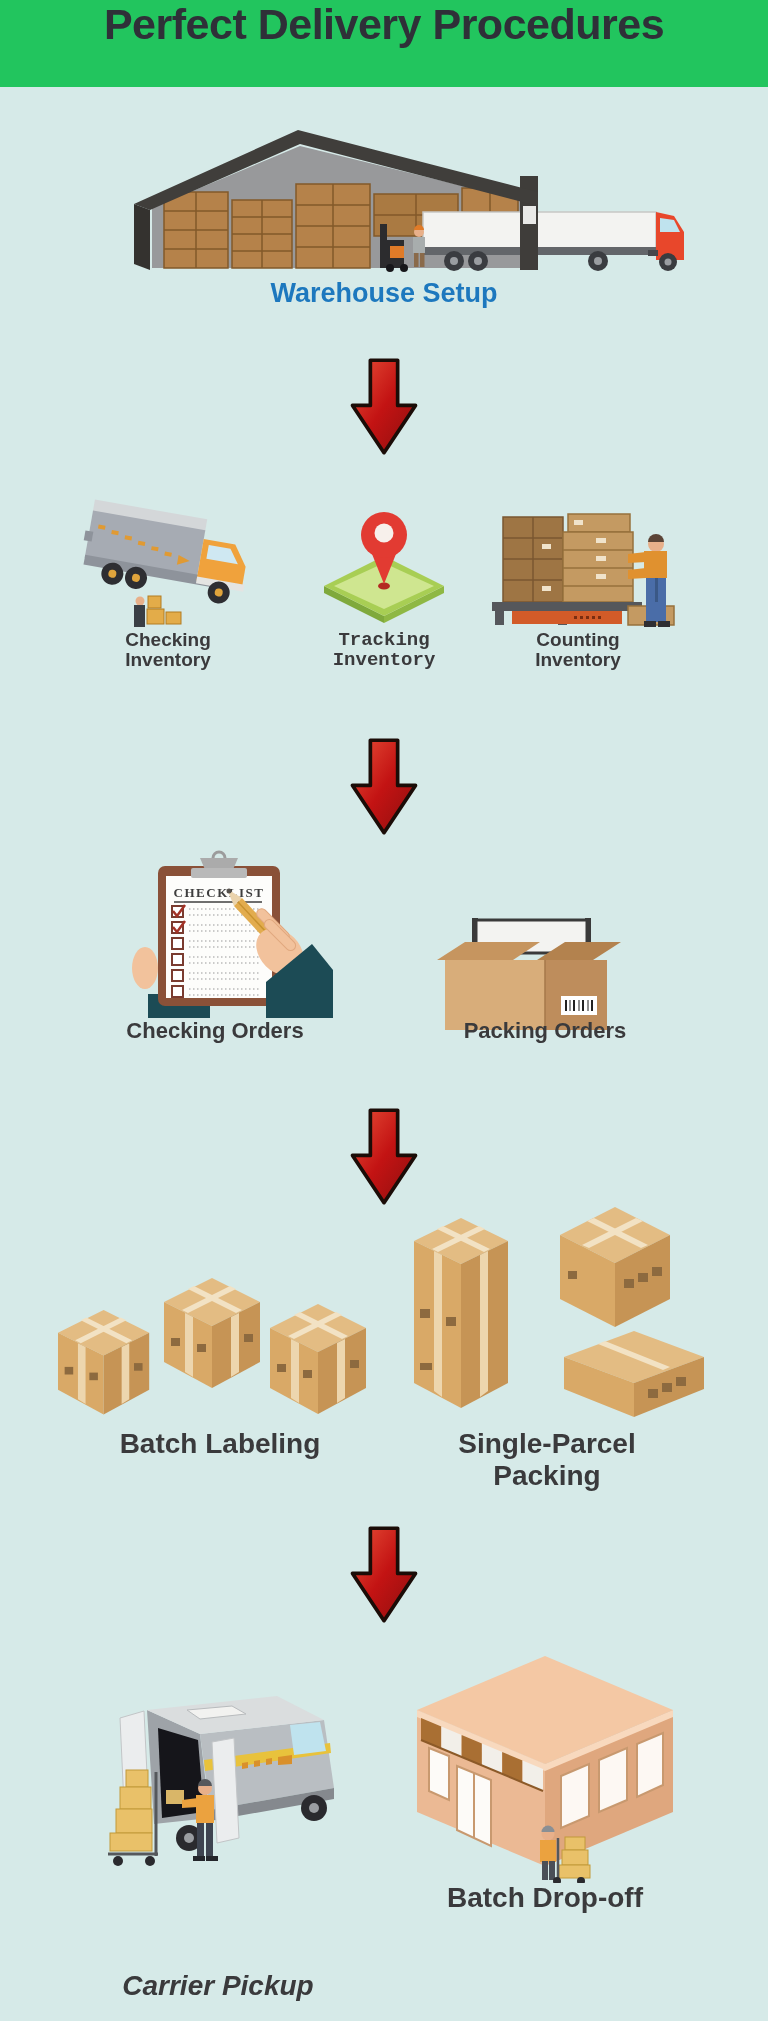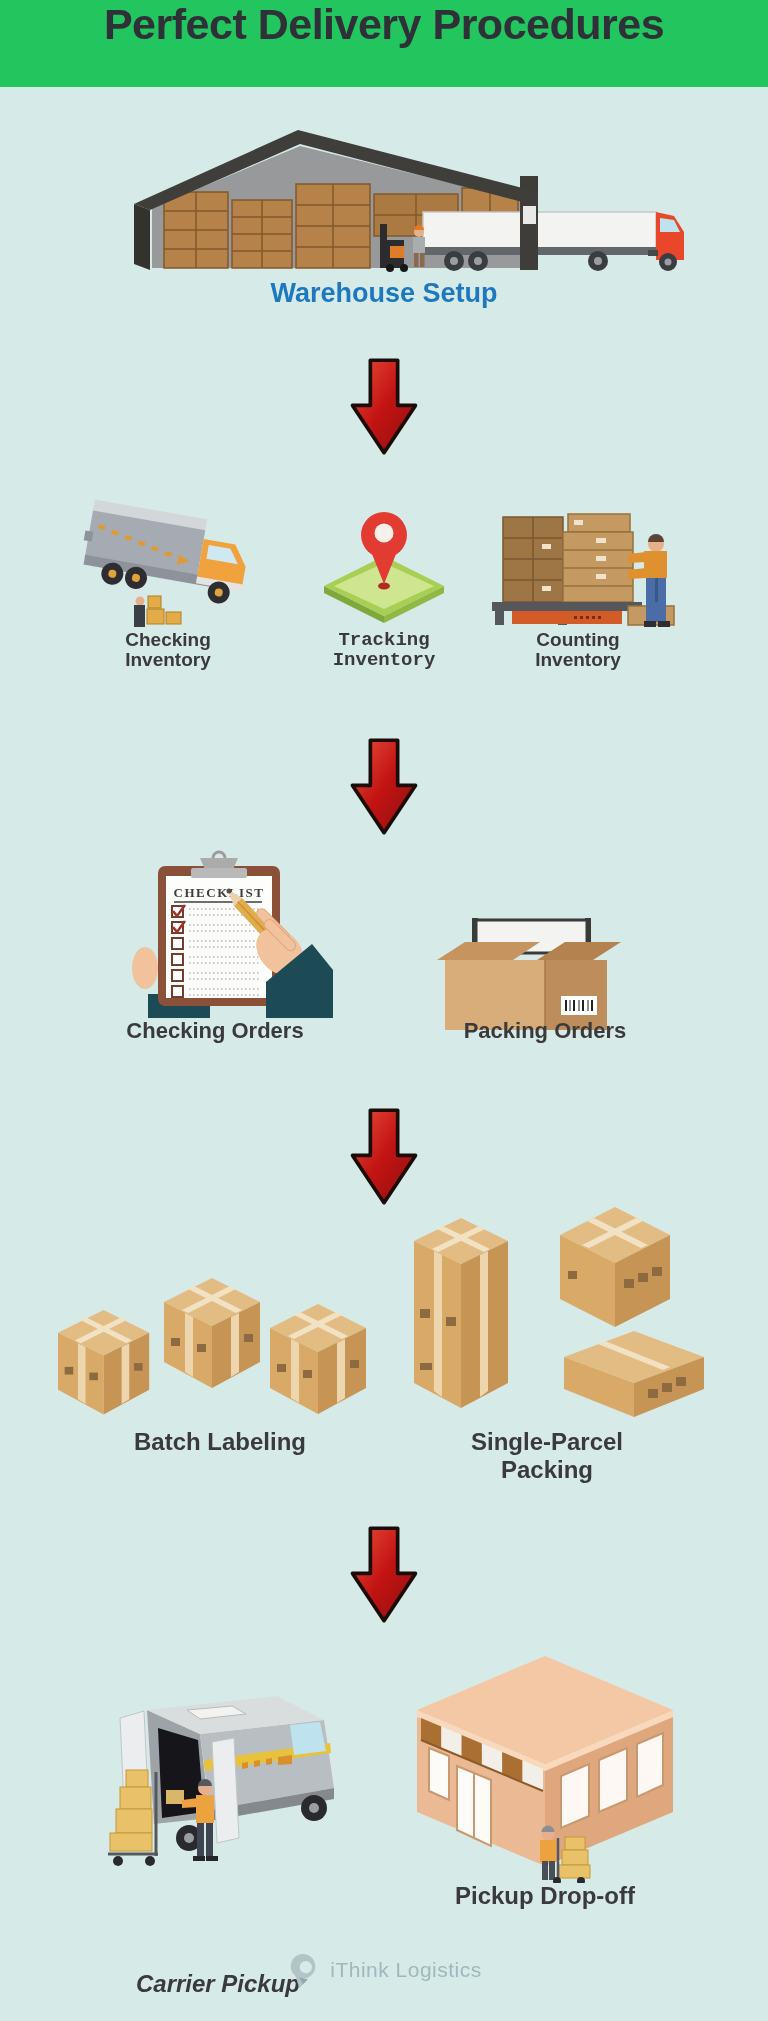--- a/index.html
+++ b/index.html
@@ -6,21 +6,21 @@
   .page{position:relative;width:768px;height:2021px;background:#D6EAE8;font-family:"Liberation Sans",sans-serif;overflow:hidden;}
   .header{position:absolute;top:0;left:0;width:768px;height:87px;background:#22c55e;display:flex;align-items:flex-start;justify-content:center;}
   .title{font-size:43px;font-weight:bold;color:#2F3038;letter-spacing:-0.5px;}
   .fig{position:absolute;}
   .fig svg{display:block;width:100%;height:100%;}
   .arrow{position:absolute;left:342px;width:84px;height:100px;}
   .lbl{position:absolute;text-align:center;font-weight:bold;color:#3A3A3C;}
   .lbl-warehouse{top:278px;left:0;width:768px;font-size:27px;color:#1D78BE;}
   .lbl-two{font-size:19px;line-height:20px;}
   .lbl-mid{font-size:22px;}
-  .lbl-row3,.lbl-row4{font-size:24px;}
+  .lbl-row3,.lbl-row4{font-size:28px;}
   .footer{position:absolute;top:1950px;left:0;width:768px;display:flex;align-items:center;justify-content:center;gap:10px;}
   .brand{font-size:21px;color:#9FB9BB;letter-spacing:0.5px;}
 </style>
 </head>
 <body>
 
 <div class="page">
 
   <svg width="0" height="0" style="position:absolute" aria-hidden="true">
     <defs>
@@ -502,25 +502,16 @@
         <rect x="157" y="202" width="26" height="15" fill="#E9C169" stroke="#C29A3A"></rect>
         <rect x="154" y="217" width="31" height="13" fill="#E9C169" stroke="#C29A3A"></rect>
         <line x1="153" y1="190" x2="153" y2="231" stroke="#55585C" stroke-width="2.5"></line>
         <circle cx="152" cy="233" r="4" fill="#2A2A2E"></circle>
         <circle cx="176" cy="233" r="4" fill="#2A2A2E"></circle>
       </g>
     </svg>
   </div>
 
   <div class="lbl lbl-row4" style="top:1970px;left:93px;width:250px;font-style:italic;">Carrier Pickup</div>
-  <div class="lbl lbl-row4" style="top:1882px;left:420px;width:250px;">Pickup Drop-off</div>
-
-  <div class="footer">
-    <svg width="34" height="40" viewBox="0 0 36 40">
-      <circle cx="18" cy="16" r="13" fill="#B2C4C6"></circle>
-      <circle cx="21" cy="17" r="6.5" fill="#D6EAE8"></circle>
-      <polygon points="10,26 23,30 14,39" fill="#B2C4C6"></polygon>
-      <polygon points="14,28 23,30 18,35" fill="#93A9AB"></polygon>
-    </svg>
-    <span class="brand">iThink Logistics</span>
-  </div>
+  <div class="lbl lbl-row4" style="top:1882px;left:420px;width:250px;">Batch Drop-off</div>
+
 
 </div>
 
 </body></html>

